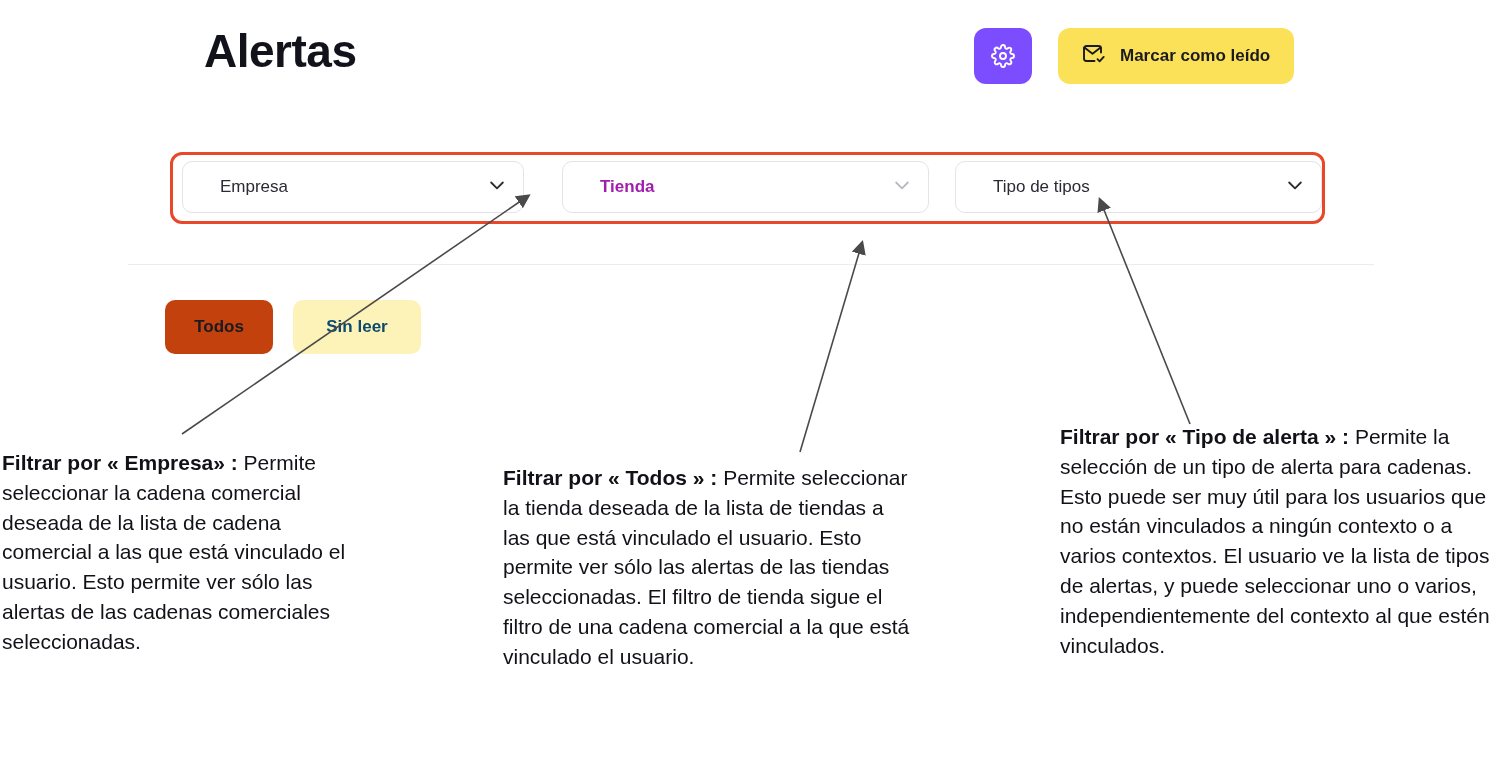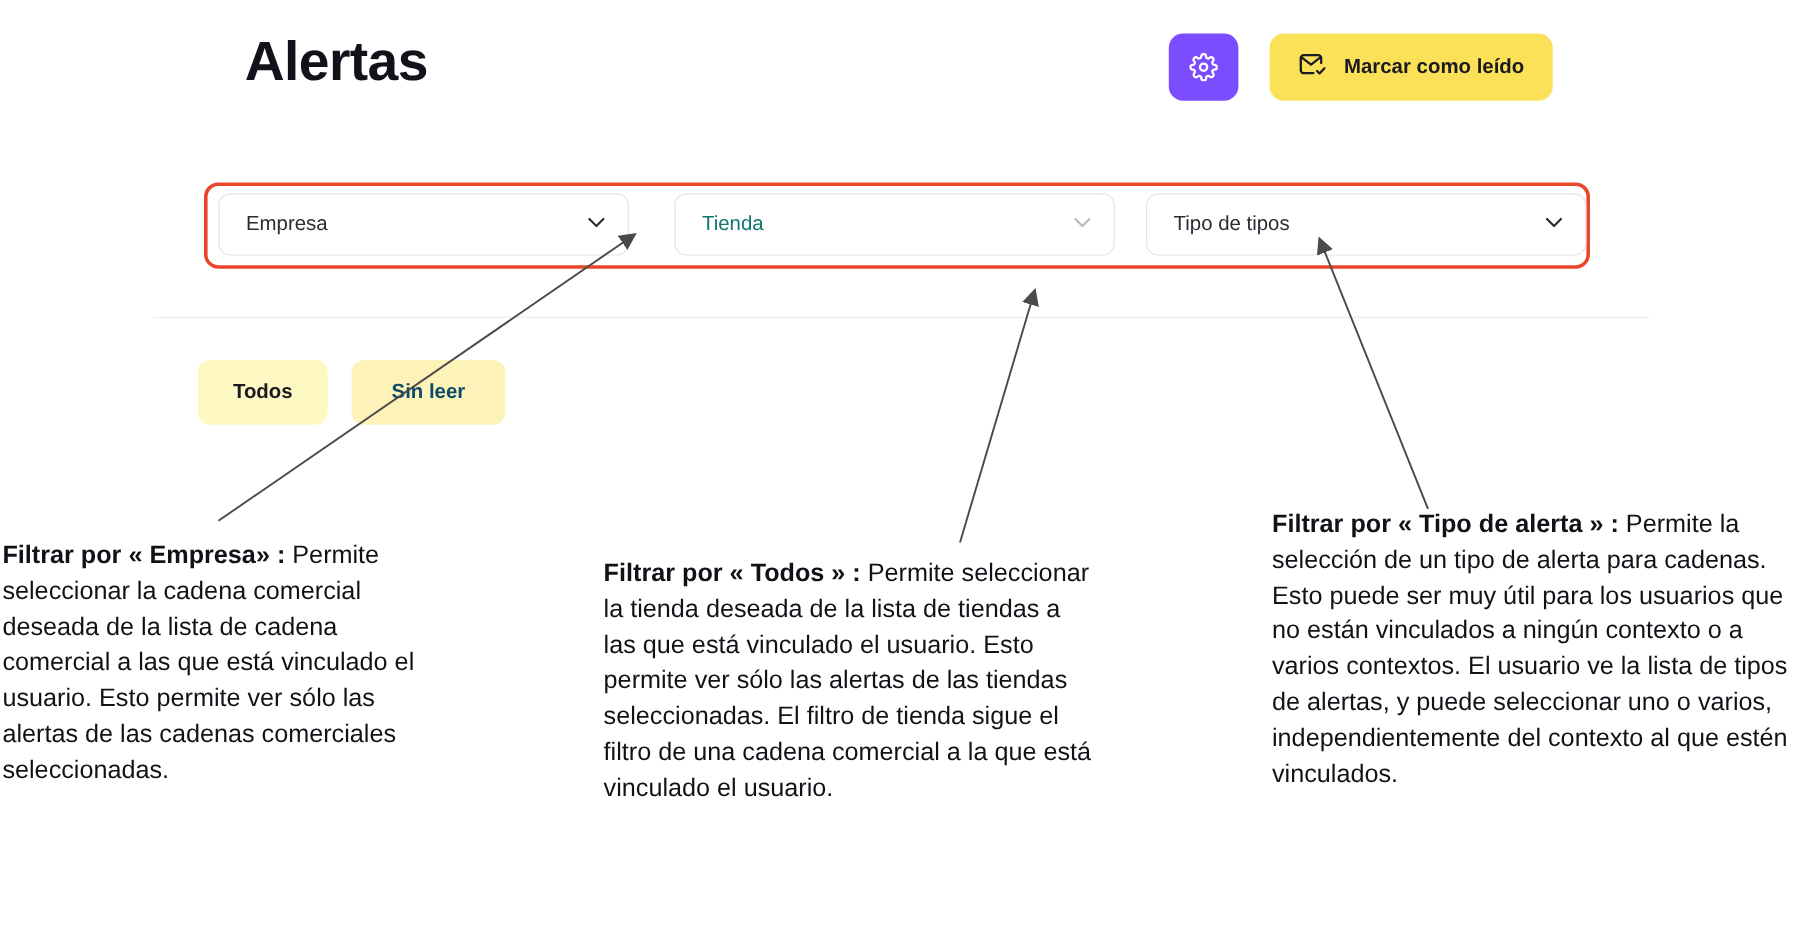--- a/index.html
+++ b/index.html
@@ -83,24 +83,24 @@
     box-sizing: border-box;
     border: 1.5px solid #e3e3e8;
     border-radius: 10px;
     background: #ffffff;
     display: flex;
     align-items: center;
     padding: 0 16px 0 22px;
     font-size: 17px;
     cursor: pointer;
   }
-  .select .value { flex: 1; }
+  .select .value { flex: 1; margin-left: 15px; }
   .select .chev { flex: none; margin-left: 10px; }
   .select.enabled .value { color: #2b2b34; }
-  .select.disabled .value { color: #0f766e; }
+  .select.disabled .value { color: #a21caf; font-weight: bold; }
   .select.disabled { background: #ffffff; }
 
   #select-empresa  { left: 182px;  top: 161px; width: 342px; }
   #select-tienda   { left: 562px;  top: 161px; width: 367px; }
   #select-tipo     { left: 955px;  top: 161px; width: 367px; }
 
   .divider {
     position: absolute;
     left: 128px;
     top: 264px;
@@ -120,21 +120,21 @@
     justify-content: center;
     font-size: 17px;
     font-weight: bold;
     cursor: pointer;
     padding: 0 26px;
   }
   #tab-todos {
     left: 165px;
     top: 300px;
     width: 108px;
-    background: #fef9c3;
+    background: #c2410c;
     color: #1a1a22;
   }
   #tab-sinleer {
     left: 293px;
     top: 300px;
     width: 128px;
     background: #fdf3b9;
     color: #0c4a6e;
   }
 

